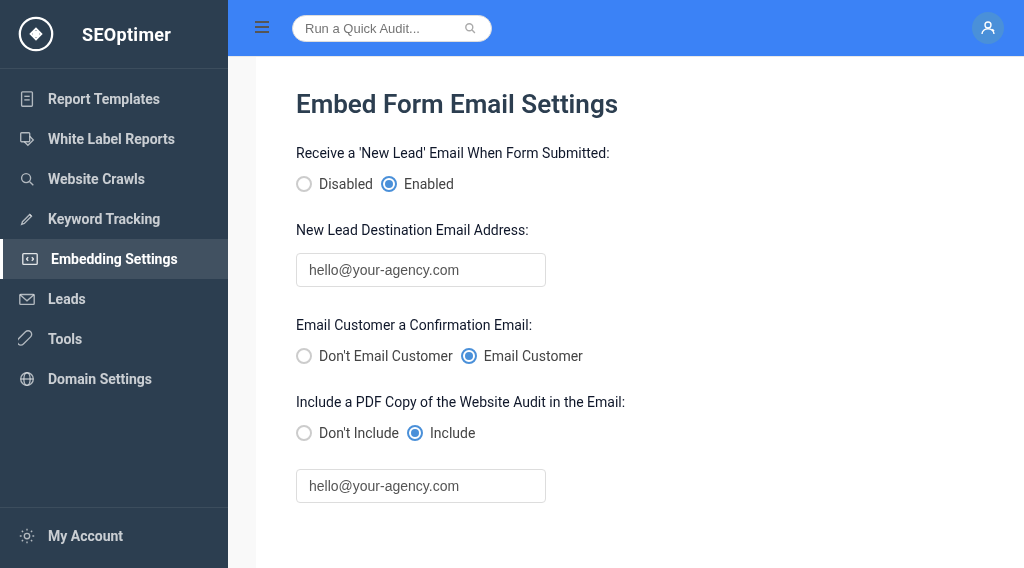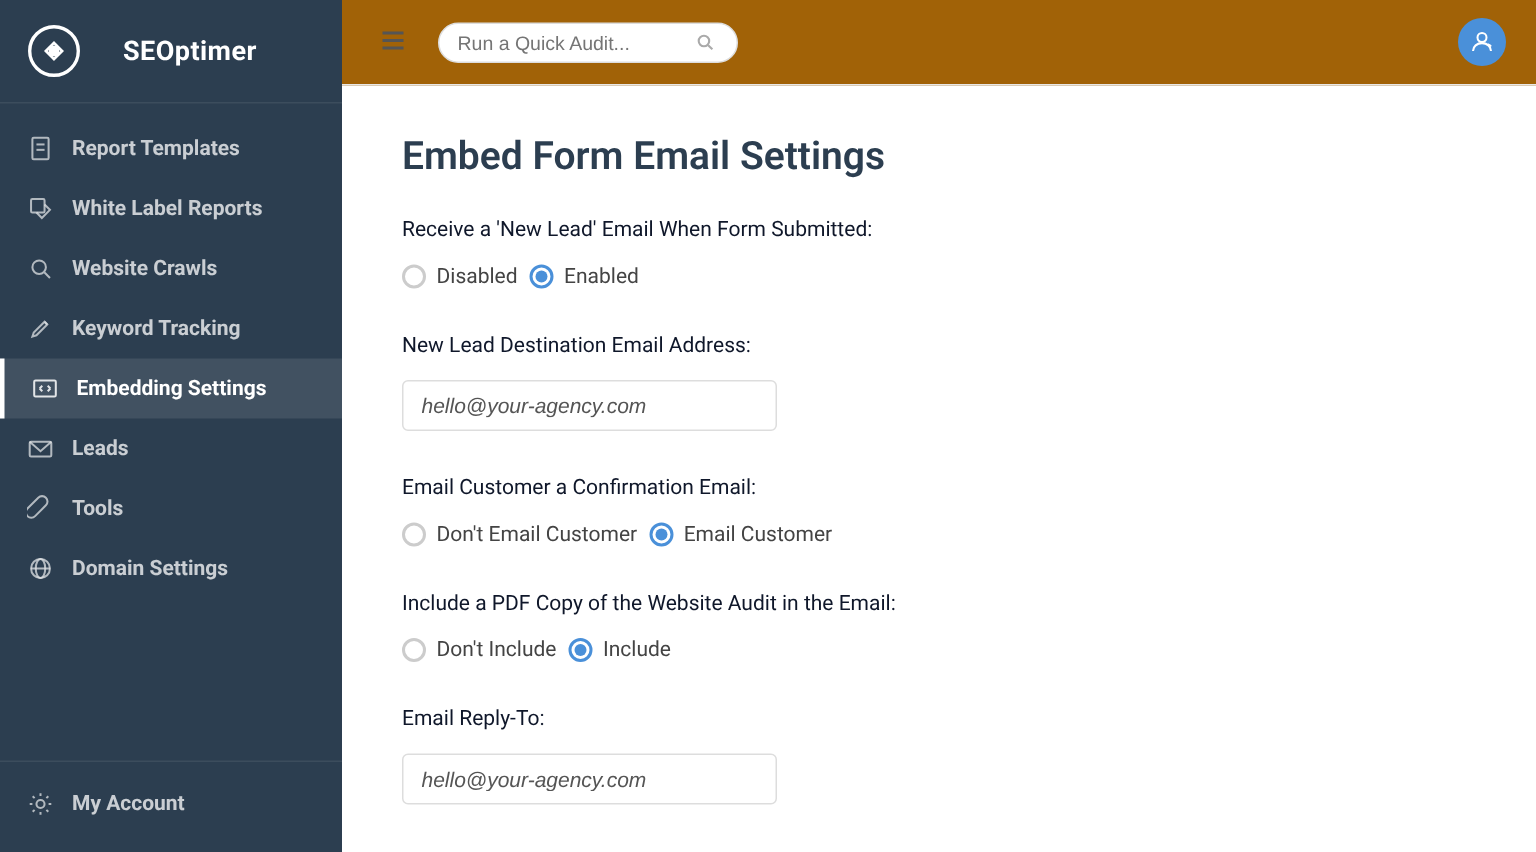--- a/index.html
+++ b/index.html
@@ -73,21 +73,21 @@
       background: #f9f9f9;
       height: 568px;
       overflow: hidden;
     }
 
     
     .topbar {
       display: flex;
       align-items: center;
       padding: 12px 20px;
-      background: #a16207;
+      background: #3b82f6;
       border-bottom: 1px solid #e8e8e8;
       gap: 16px;
     }
     .menu-btn {
       background: none;
       border: none;
       cursor: pointer;
       padding: 4px;
       color: #555;
     }
@@ -121,20 +121,21 @@
       color: #fff;
       font-size: 14px;
     }
 
     
     .content {
       flex: 1;
       padding: 32px 40px;
       overflow-y: auto;
       background: #fff;
+      margin-left: 28px;
     }
     .page-title {
       font-size: 26px;
       font-weight: 600;
       color: #2c3e50;
       margin-bottom: 24px;
     }
 
     
     .form-section {
@@ -182,21 +183,20 @@
       background: #4a90d9;
     }
     .text-input {
       border: 1px solid #ddd;
       border-radius: 4px;
       padding: 8px 12px;
       font-size: 14px;
       color: #555;
       outline: none;
       width: 250px;
-      font-style: italic;
     }
   </style>
 </head>
 <body>
 
 <nav class="sidebar">
   <div class="sidebar-logo">
     <svg class="logo-icon" viewBox="0 0 40 40">
       <circle cx="20" cy="20" r="18" fill="none" stroke="#fff" stroke-width="2.5"></circle>
       <path d="M14 20 L20 14 L26 20 L20 26 Z" fill="none" stroke="#fff" stroke-width="2"></path>
@@ -360,17 +360,16 @@
           <span>Don't Include</span>
         </label>
         <label class="radio-option">
           <div class="radio-circle checked"></div>
           <span>Include</span>
         </label>
       </div>
     </div>
 
     <div class="form-section">
-      <div class="section-label">Email Reply-To:</div>
       <input class="text-input" type="text" value="hello@your-agency.com" style="">
     </div>
   </div>
 </div>
 
 </body></html>

